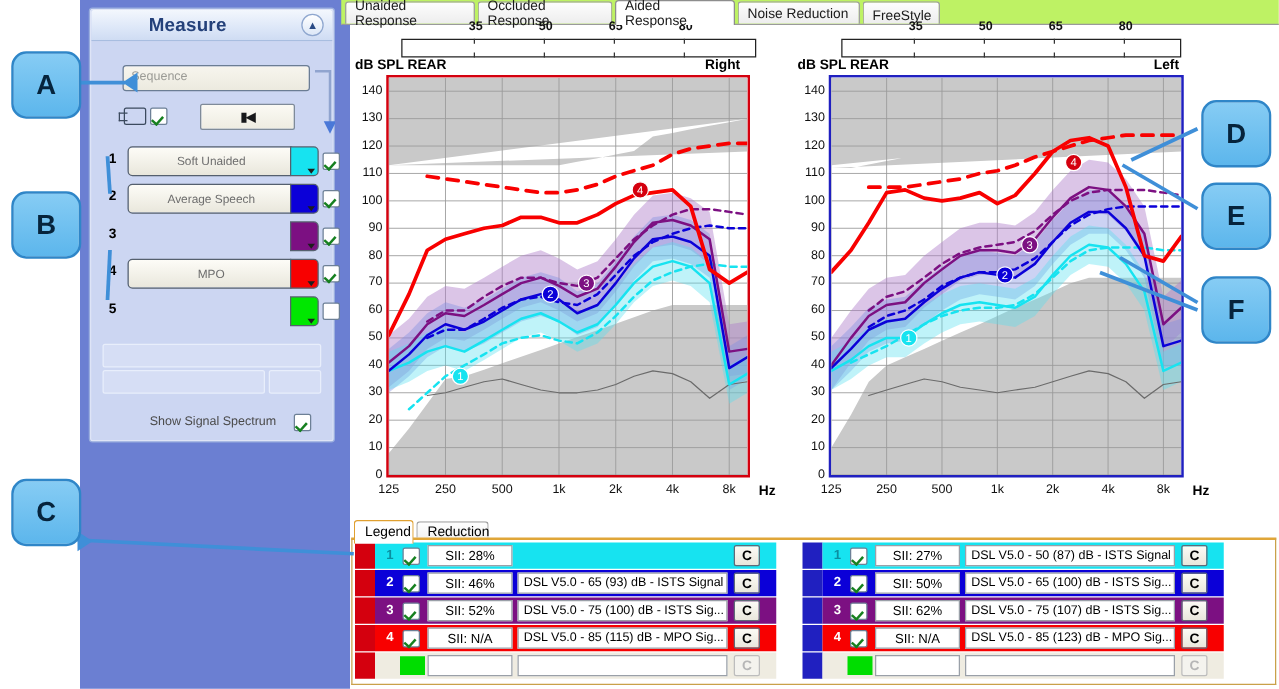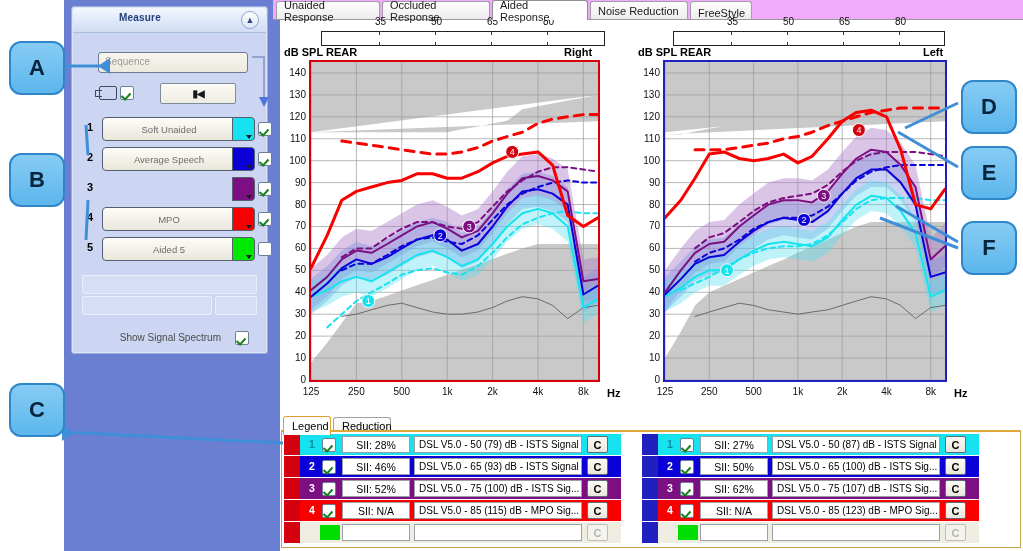--- a/index.html
+++ b/index.html
@@ -21,21 +21,21 @@
     position:absolute;left:71px;top:6px;width:195px;height:346px;
     background:#ccd6f2;border:1px solid #9aaede;border-radius:3px;
     box-shadow:0 0 0 1px rgba(255,255,255,.35) inset;
   }
   .mp-header{
     position:absolute;left:1px;top:1px;width:193px;height:24px;
     background:linear-gradient(#f3f7fd,#dde7f8 60%,#cfdcf3);
     border-bottom:1px solid #a8bde0;border-radius:2px 2px 0 0;
   }
   .mp-title{
-    position:absolute;left:11px;top:5px;font-weight:bold;font-size:10px;
+    position:absolute;left:11px;top:5px;font-weight:bold;font-size:15px;
     color:#24417a;letter-spacing:.2px;padding-left:36px;
   }
   .mp-collapse{
     position:absolute;right:8px;top:4px;width:16px;height:16px;border-radius:50%;
     background:linear-gradient(#ffffff,#dce7f7);border:1px solid #8fa7cf;
     display:flex;align-items:center;justify-content:center;
     font-size:9px;color:#2a4b85;line-height:1;
   }
 
   .seq-field{
@@ -103,37 +103,37 @@
   .bf2{left:10px;top:289px;width:128px;height:17px;}
   .bf3{left:143px;top:289px;width:40px;height:17px;}
 
   .sss-row{position:absolute;left:10px;top:322px;width:175px;height:20px;}
   .sss-label{position:absolute;right:36px;top:3px;font-size:10px;color:#4a4a4a;}
   .sss-chk{position:absolute;right:8px;top:2px;}
 
   
   .tabstrip{
     position:absolute;left:273px;top:0;width:750px;height:19px;
-    border-bottom:1px solid #9a9a9a;background:#f0abfc;
+    border-bottom:1px solid #9a9a9a;background:#bef264;
   }
   .tab{
     position:absolute;top:1px;height:18px;
     background:linear-gradient(#fdfdfd,#ededed);
     border:1px solid #a0a0a0;border-bottom:none;border-radius:3px 3px 0 0;
     display:flex;align-items:center;padding:0 7px;font-size:11px;color:#1a1a1a;
     box-sizing:border-box;
   }
   .tab.active{
     background:#ffffff;top:0;height:20px;z-index:5;border-color:#8d8d8d;
   }
 
   
   .chart-wrap{position:absolute;}
   .scale-ticks{position:absolute;height:14px;}
-  .scale-ticks b{position:absolute;font-size:10px;font-weight:normal;color:#111;}
+  .scale-ticks b{position:absolute;font-size:10px;font-weight:bold;color:#111;}
   .scale-bar{
     position:absolute;height:13px;background:#fff;border:1.5px solid #222;
   }
   .scale-bar i{position:absolute;top:-1px;width:1px;height:4px;background:#333;}
   .scale-bar i.b{top:10px;}
   .ax-title{position:absolute;font-size:11px;font-weight:bold;color:#000;}
   .side-lbl{position:absolute;font-size:11px;font-weight:bold;color:#000;}
   .hz-lbl{position:absolute;font-size:11px;font-weight:bold;color:#000;}
   .ytick{position:absolute;font-size:10px;color:#111;text-align:right;width:22px;}
   .xtick{position:absolute;font-size:10px;color:#111;text-align:center;width:30px;}
@@ -256,23 +256,20 @@
           <div class="meas-btn">
             <span>MPO</span>
           </div>
           <div class="meas-swatch" style="background:#f80000">
             <i class="caret"></i>
           </div>
           <span class="chk meas-chk on"></span>
         </div>
         <div class="meas-row" style="top: 230px;">
           <div class="meas-num">5</div>
-          <div class="meas-btn">
-            <span>Aided 5</span>
-          </div>
           <div class="meas-swatch" style="background:#00e700">
             <i class="caret"></i>
           </div>
           <span class="chk meas-chk"></span>
         </div>
       </div>
 
     <div class="blank-field bf1"></div>
     <div class="blank-field bf2"></div>
     <div class="blank-field bf3"></div>
@@ -494,21 +491,20 @@
         </div>
       </div>
     <div class="lp-body">
       <div class="lgrid" id="legend-left" style="left:2px;">
           <div class="lrow" style="top: 0px;">
             <div class="bar" style="background:#d4000e"></div>
             <div class="stripe" style="background:#17e3f0"></div>
             <div class="idx" style="color:#0a8fa0">1</div>
             <span class="chk on lchk"></span>
             <div class="sii">SII: 28%</div>
-            <div class="desc">DSL V5.0 - 50 (79) dB - ISTS Signal</div>
             <div class="cbtn">C</div>
           </div>
           <div class="lrow" style="top: 22px;">
             <div class="bar" style="background:#d4000e"></div>
             <div class="stripe" style="background:#0b00d8"></div>
             <div class="idx" style="color:#ffffff">2</div>
             <span class="chk on lchk"></span>
             <div class="sii">SII: 46%</div>
             <div class="desc">DSL V5.0 - 65 (93) dB - ISTS Signal</div>
             <div class="cbtn">C</div>

